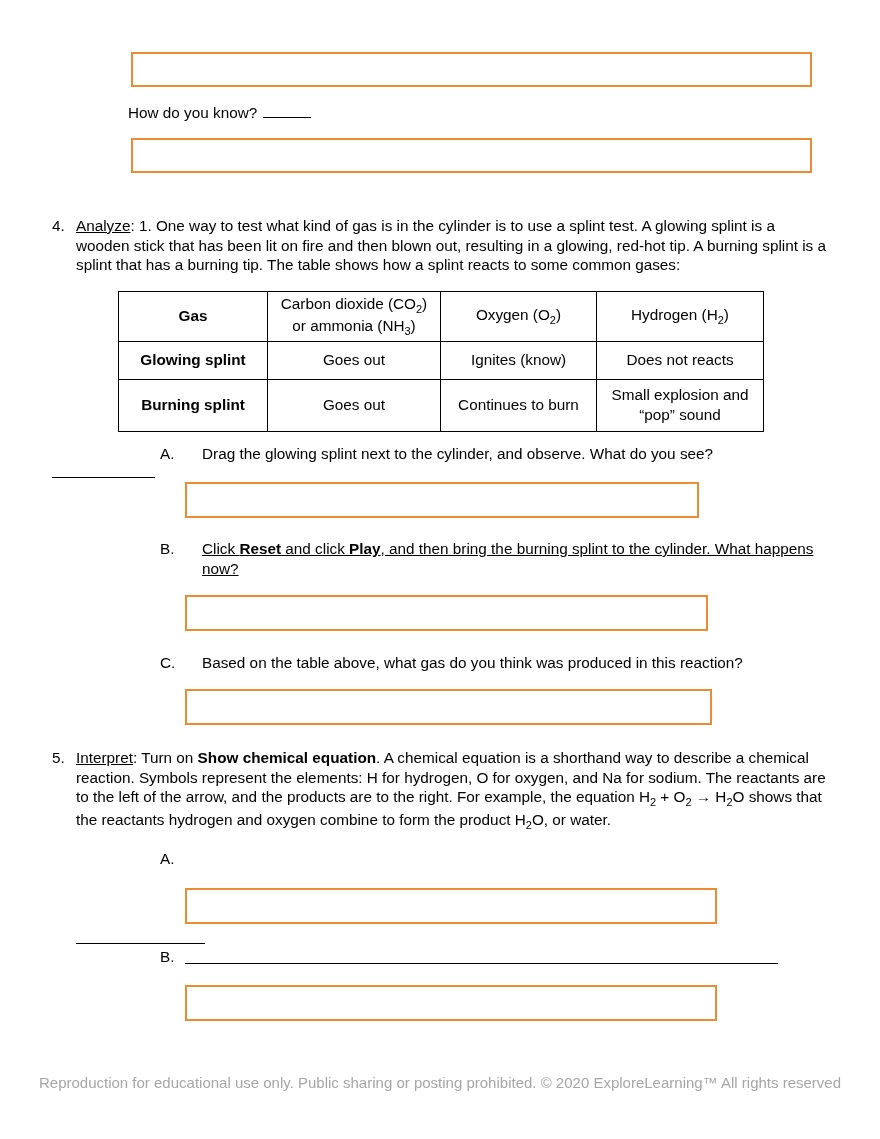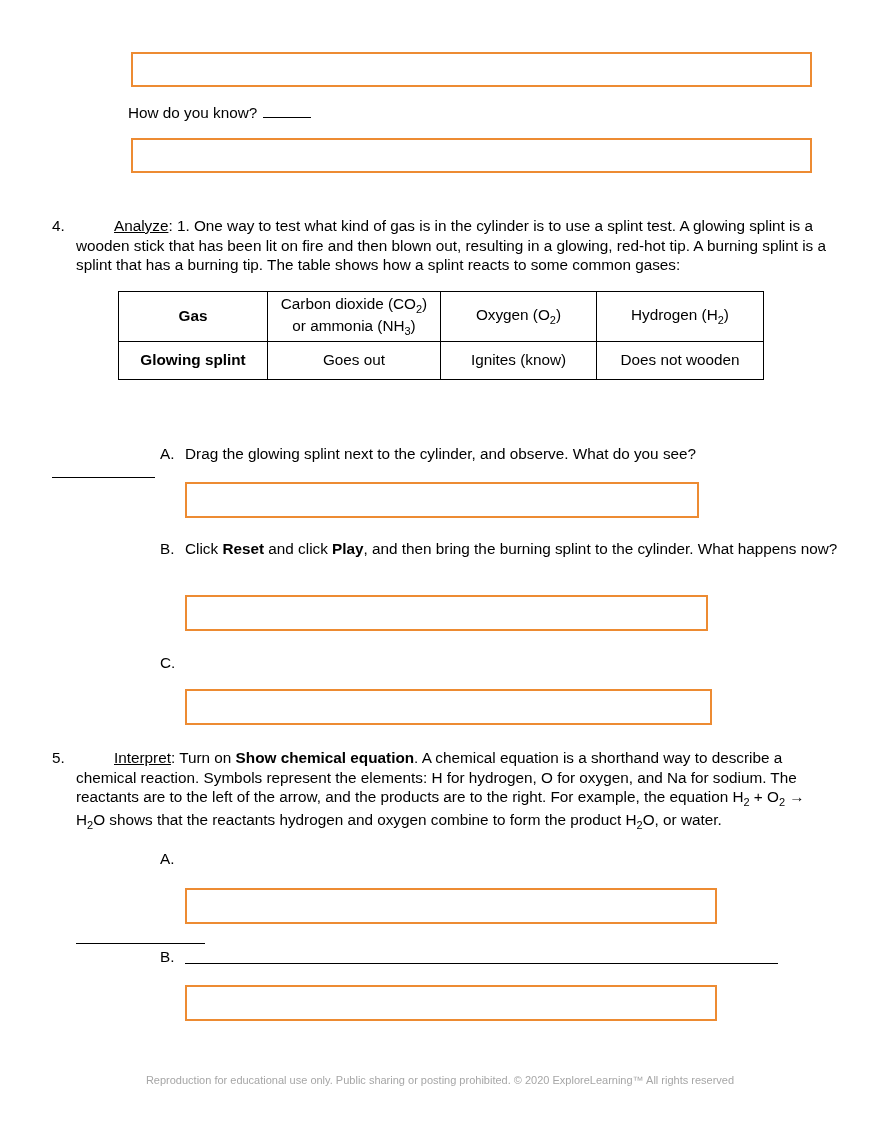--- a/index.html
+++ b/index.html
@@ -10,34 +10,34 @@
     position:relative; width:880px; height:1139px; margin:0 auto;
     background:#fff; overflow:hidden; font-size:15.3px; line-height:1.29;padding-left:32px;
   }
   .abox{ position:absolute; border:2px solid var(--accent); background:#fff; }
   .ansline{ position:absolute; height:0; border-bottom:1.6px solid #000; }
   .para{ position:absolute; display:flex; }
   .para .num{ flex:0 0 24px; width:24px; }
   .para .ptext{ flex:1; }
   .qrow{ position:absolute; display:flex; }
   .qrow .qlabel{ flex:0 0 25px; width:25px; }
-  .qrow .qtext{ flex:0 1 auto; }
+  .qrow .qtext{ flex:0 1 auto;margin-left:17px; }
   .fillblank{ flex:1; border-bottom:1.6px solid #000; align-self:stretch; margin-bottom:3px; min-width:30px; }
   .blank{ display:inline-block; width:48px; height:1em; border-bottom:1.6px solid #000; margin-left:6px; vertical-align:baseline; }
   .b{ font-weight:bold; }
-  .u{ text-decoration:underline;margin-left:38px; }
+  .u{ text-decoration:underline; }
   .sub{ vertical-align:sub; font-size:0.72em; }
   .splint-table{ position:absolute; border-collapse:collapse; table-layout:fixed; }
   .splint-table td{
     border:1.6px solid #000; text-align:center; vertical-align:middle;
     padding:2px 6px; font-size:15.3px;
   }
   .footer{
     position:absolute; left:0; right:0; text-align:center;
-    font-size:11px; color:var(--footer-text);
+    font-size:15px; color:var(--footer-text);
   }
 </style>
 </head>
 <body>
 
 <div class="page">
 
   <div class="abox" style="left:131px; top:52px; width:681px; height:35px;"></div>
 
   <div style="position:absolute; left:128px; top:103px;">
@@ -62,43 +62,50 @@
       <tr style="height:40px;margin-top:40px;">
         <td><span class="b">Gas</span></td>
         <td><span>Carbon dioxide (CO</span><span class="sub">2</span><span>) or ammonia (NH</span><span class="sub">3</span><span>)</span></td>
         <td><span>Oxygen (O</span><span class="sub">2</span><span>)</span></td>
         <td><span>Hydrogen (H</span><span class="sub">2</span><span>)</span></td>
       </tr>
       <tr style="height:38px;margin-top:10px;">
         <td><span class="b">Glowing splint</span></td>
         <td><span>Goes out</span></td>
         <td><span>Ignites (know)</span></td>
-        <td><span>Does not wooden</span></td>
+        <td><span>Does not reacts</span></td>
+      </tr>
+      <tr style="height:52px;">
+        <td><span class="b">Burning splint</span></td>
+        <td><span>Goes out</span></td>
+        <td><span>Continues to burn</span></td>
+        <td><span>Small explosion and “pop” sound</span></td>
       </tr>
     </tbody>
   </table>
 
   <div class="qrow" style="left:160px; top:444px; width:676px;">
     <span class="qlabel">A.</span>
     <div class="qtext"><span>Drag the glowing splint next to the cylinder, and observe. What do you see?</span></div>
   </div>
 
   <div class="ansline" style="left:52px; top:477px; width:103px;"></div>
 
   <div class="abox" style="left:185px; top:482px; width:514px; height:36px;"></div>
 
   <div class="qrow" style="left:160px; top:539px; width:690px;">
     <span class="qlabel">B.</span>
-    <div class="qtext" style="max-width:662px;"><span>Click </span><span class="b">Reset</span><span> and click </span><span class="b">Play</span><span>, and then bring the burning splint to the cylinder. What happens now?</span></div>
+    <div class="qtext" style="max-width:662px;text-decoration:underline;"><span>Click </span><span class="b">Reset</span><span> and click </span><span class="b">Play</span><span>, and then bring the burning splint to the cylinder. What happens now?</span></div>
   </div>
 
   <div class="abox" style="left:185px; top:595px; width:523px; height:36px;"></div>
 
   <div class="qrow" style="left:160px; top:653px; width:690px;">
     <span class="qlabel">C.</span>
+    <div class="qtext"><span>Based on the table above, what gas do you think was produced in this reaction?</span></div>
   </div>
 
   <div class="abox" style="left:185px; top:689px; width:527px; height:36px;"></div>
 
   <div class="para" style="left:52px; top:748px; width:784px;">
     <span class="num">5.</span>
     <div class="ptext" style="max-width:758px;"><span class="u">Interpret</span><span>: Turn on </span><span class="b">Show chemical equation</span><span>. A chemical equation is a shorthand way to describe a chemical reaction. Symbols represent the elements: H for hydrogen, O for oxygen, and Na for sodium. The reactants are to the left of the arrow, and the products are to the right. For example, the equation H</span><span class="sub">2</span><span> + O</span><span class="sub">2</span><span> → H</span><span class="sub">2</span><span>O shows that the reactants hydrogen and oxygen combine to form the product H</span><span class="sub">2</span><span>O, or water.</span></div>
   </div>
 
   <div class="qrow" style="left:160px; top:849px; width:690px;">

